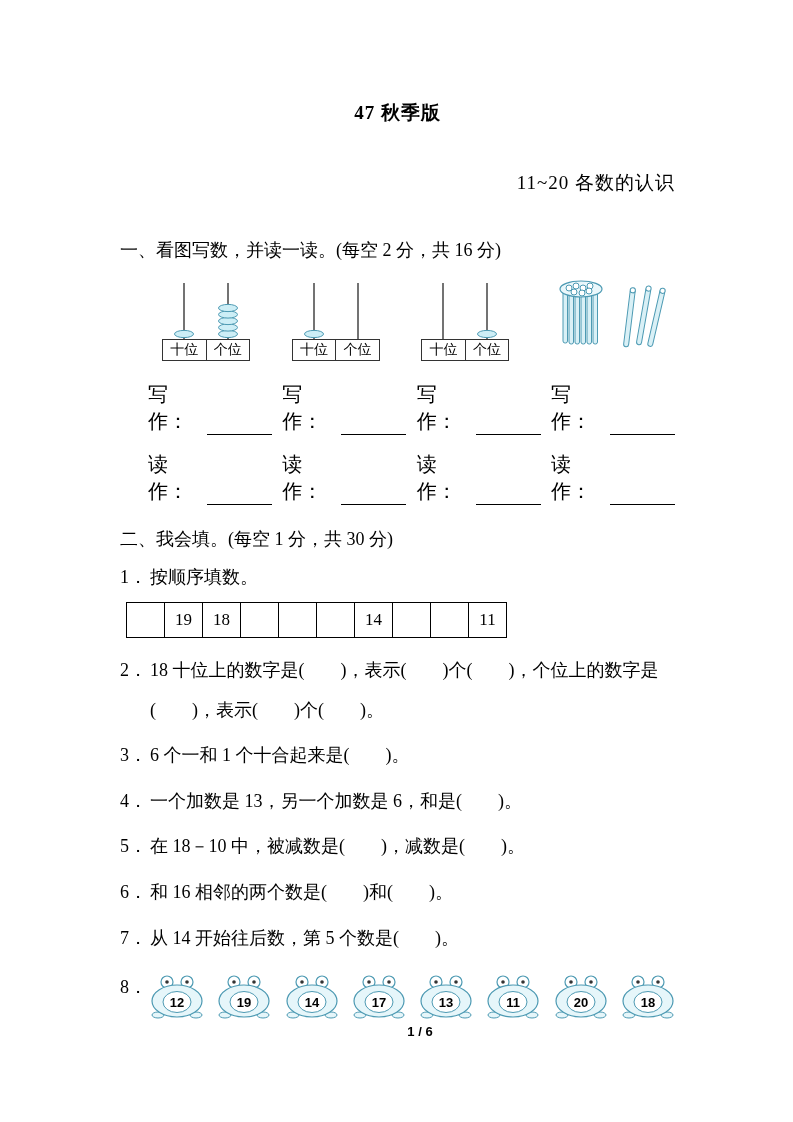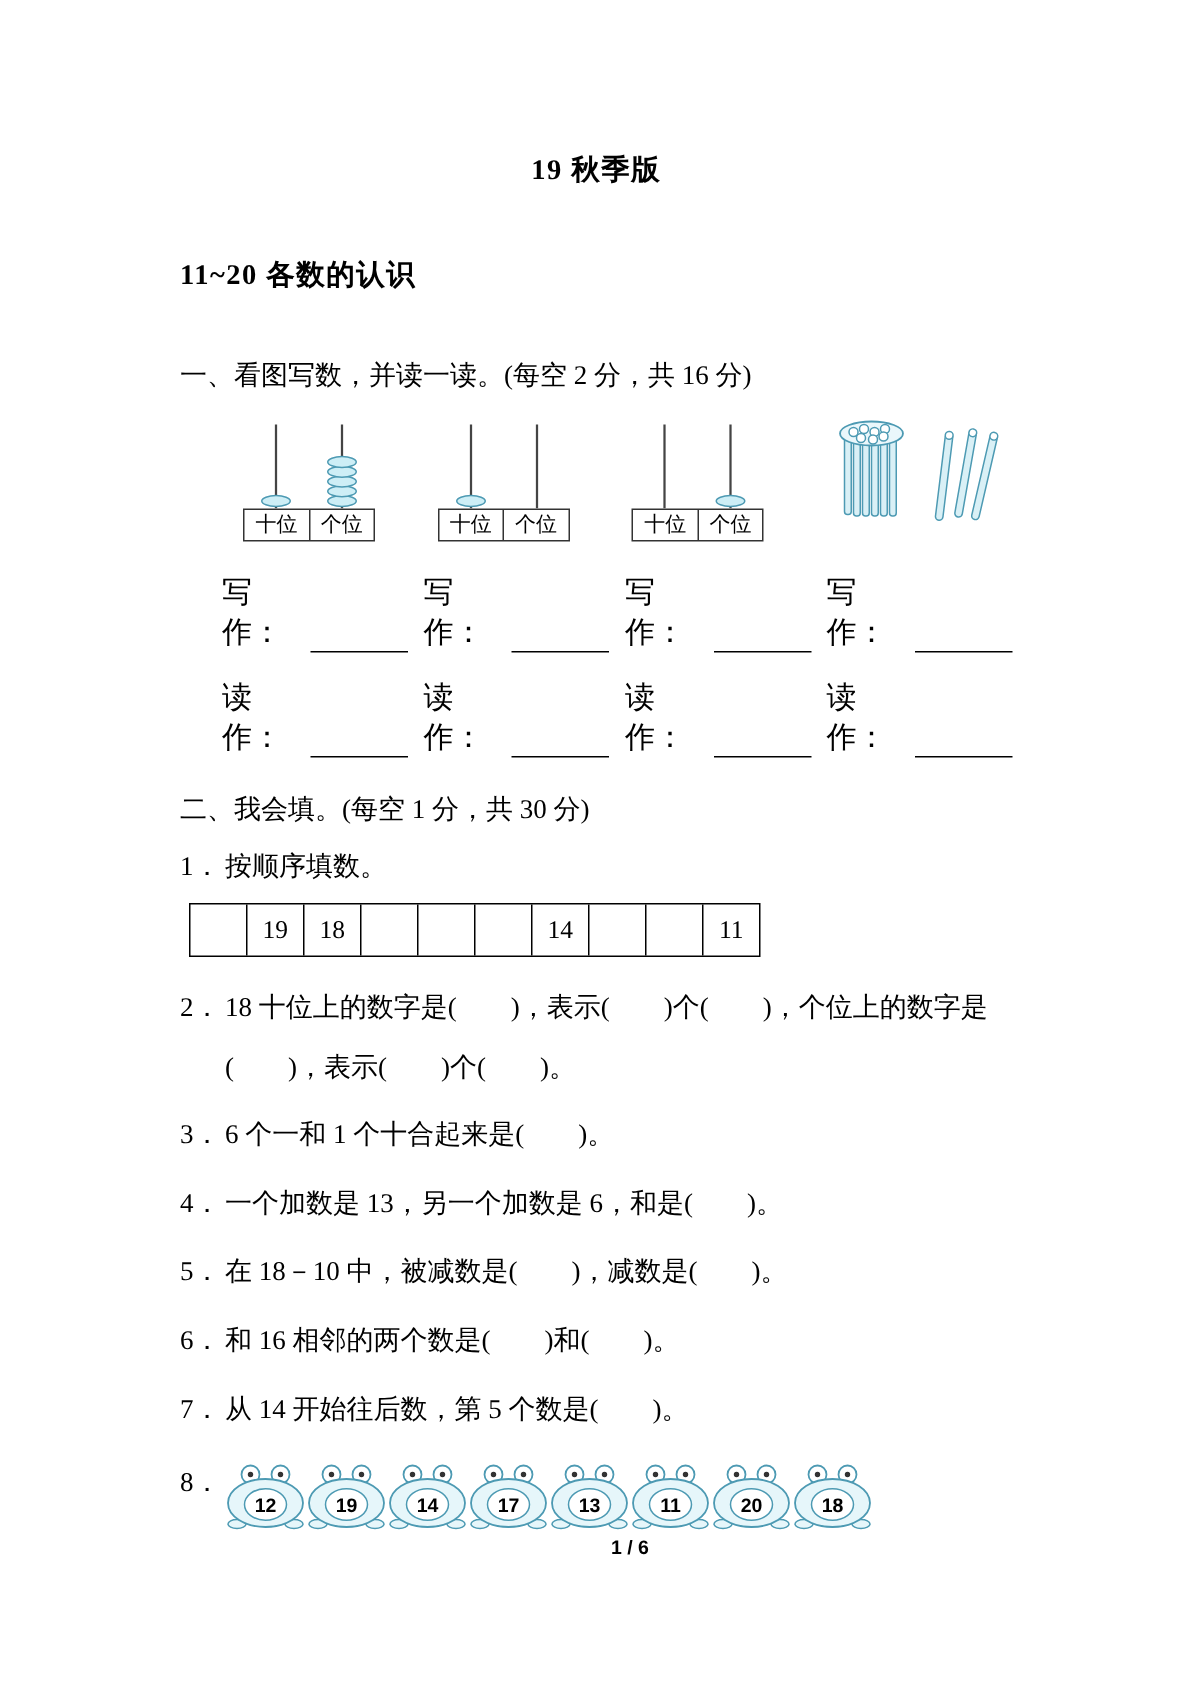--- a/index.html
+++ b/index.html
@@ -6,21 +6,21 @@
   .page{
     position:relative;
     width:793px;height:1122px;
     background:#ffffff;
     font-family:"Liberation Serif","DejaVu Serif",serif;
     color:#000;
     overflow:hidden;
   }
   .content{padding:100px 118px 0 120px;}
   .edition{text-align:center;font-size:19px;font-weight:bold;letter-spacing:1px;}
-  .main-title{text-align:left;font-size:19px;font-weight:bold;margin-top:44px;letter-spacing:1px;}
+  .main-title{text-align:right;font-size:19px;font-weight:normal;margin-top:44px;letter-spacing:1px;}
   .sec-heading{font-size:18px;margin-top:42px;line-height:1.4;}
   .sec-heading.second{margin-top:20px;}
 
   
   .figures{display:flex;justify-content:space-between;align-items:flex-end;
            margin-top:14px;padding:0 6px 0 42px;}
   .abacus{width:88px;}
   .abacus svg{display:block;}
   .rod{stroke:#444;stroke-width:1.5;}
   .bead{fill:#cdeef6;stroke:#4d9ab3;stroke-width:1;}
@@ -44,40 +44,40 @@
   .item-num{flex:0 0 30px;line-height:2.2;}
   .item-text{flex:1;line-height:2.2;}
 
   
   .num-strip{display:inline-flex;border:1px solid #000;margin:4px 0 2px 6px;}
   .num-cell{width:37px;height:34px;border-right:1px solid #000;display:flex;
             align-items:center;justify-content:center;font-size:17px;}
   .num-cell:last-child{border-right:none;}
 
   
-  .frog-row{flex:1;display:flex;justify-content:flex-start;align-items:center;padding-top:6px;}
+  .frog-row{flex:1;display:flex;justify-content:space-between;align-items:center;padding-top:6px;}
   .frog-eye{fill:#ffffff;stroke:#4d9ab3;stroke-width:1.2;}
   .frog-pupil{fill:#333;}
   .frog-body{fill:#e6f6fa;stroke:#4d9ab3;stroke-width:1.2;}
   .frog-foot{fill:#e6f6fa;stroke:#4d9ab3;stroke-width:1;}
   .frog-belly{fill:#ffffff;stroke:#4d9ab3;stroke-width:1;}
   .frog-num{font-size:13px;font-weight:bold;text-anchor:middle;
             font-family:"Liberation Sans","DejaVu Sans",sans-serif;fill:#000;}
   .item8-text{margin-left:30px;font-size:18px;line-height:2.5;}
 
   .footer{position:absolute;left:0;right:0;top:1024px;text-align:center;
           font-size:13px;font-weight:bold;font-family:"Liberation Sans","DejaVu Sans",sans-serif;margin-left:47px;}
 </style>
 </head>
 <body>
 
 <div class="page">
   <div class="content">
 
-    <div class="edition">19 秋季版</div>
+    <div class="edition">47 秋季版</div>
     <div class="main-title">11~20 各数的认识</div>
 
     <div class="sec-heading">一、看图写数，并读一读。(每空 2 分，共 16 分)</div>
 
     <div class="figures">
 
       <div class="abacus">
         <svg width="88" height="58">
           <line class="rod" x1="22" y1="2" x2="22" y2="58"></line>
           <line class="rod" x1="66" y1="2" x2="66" y2="58"></line>

